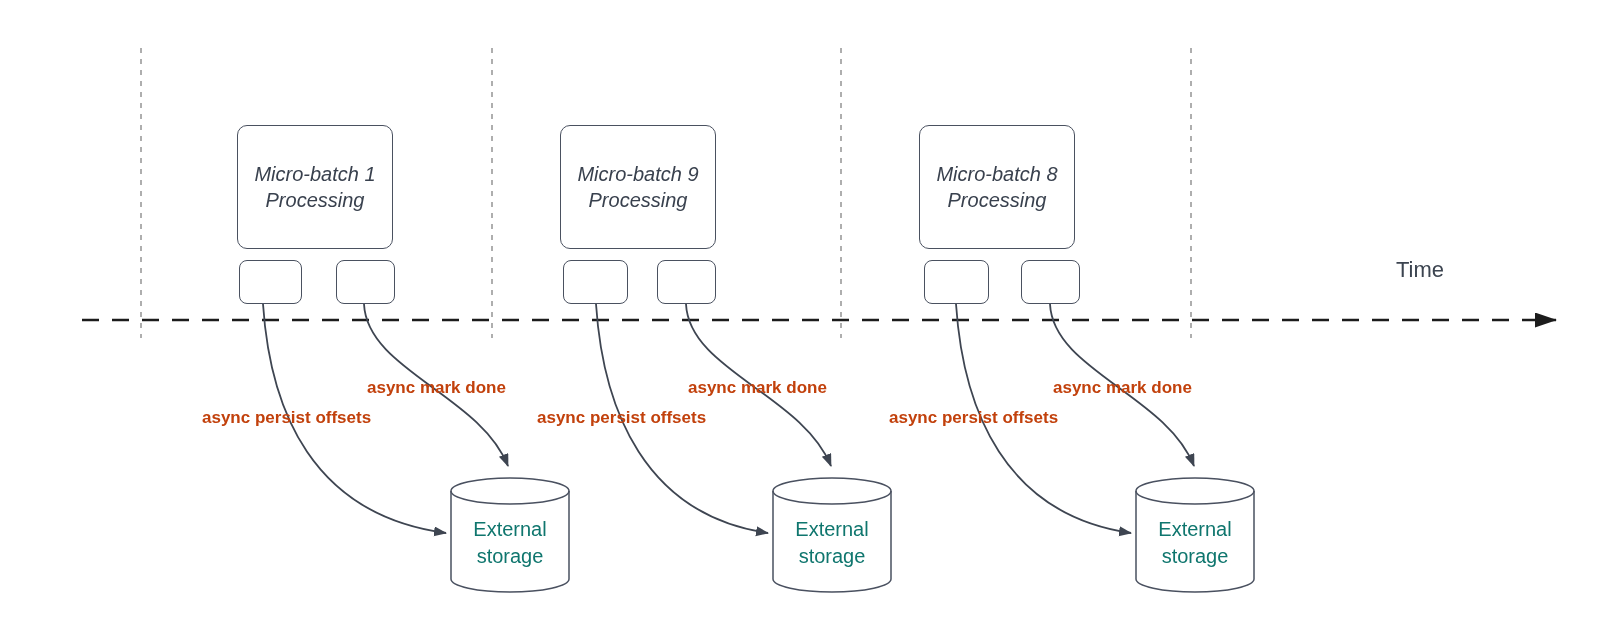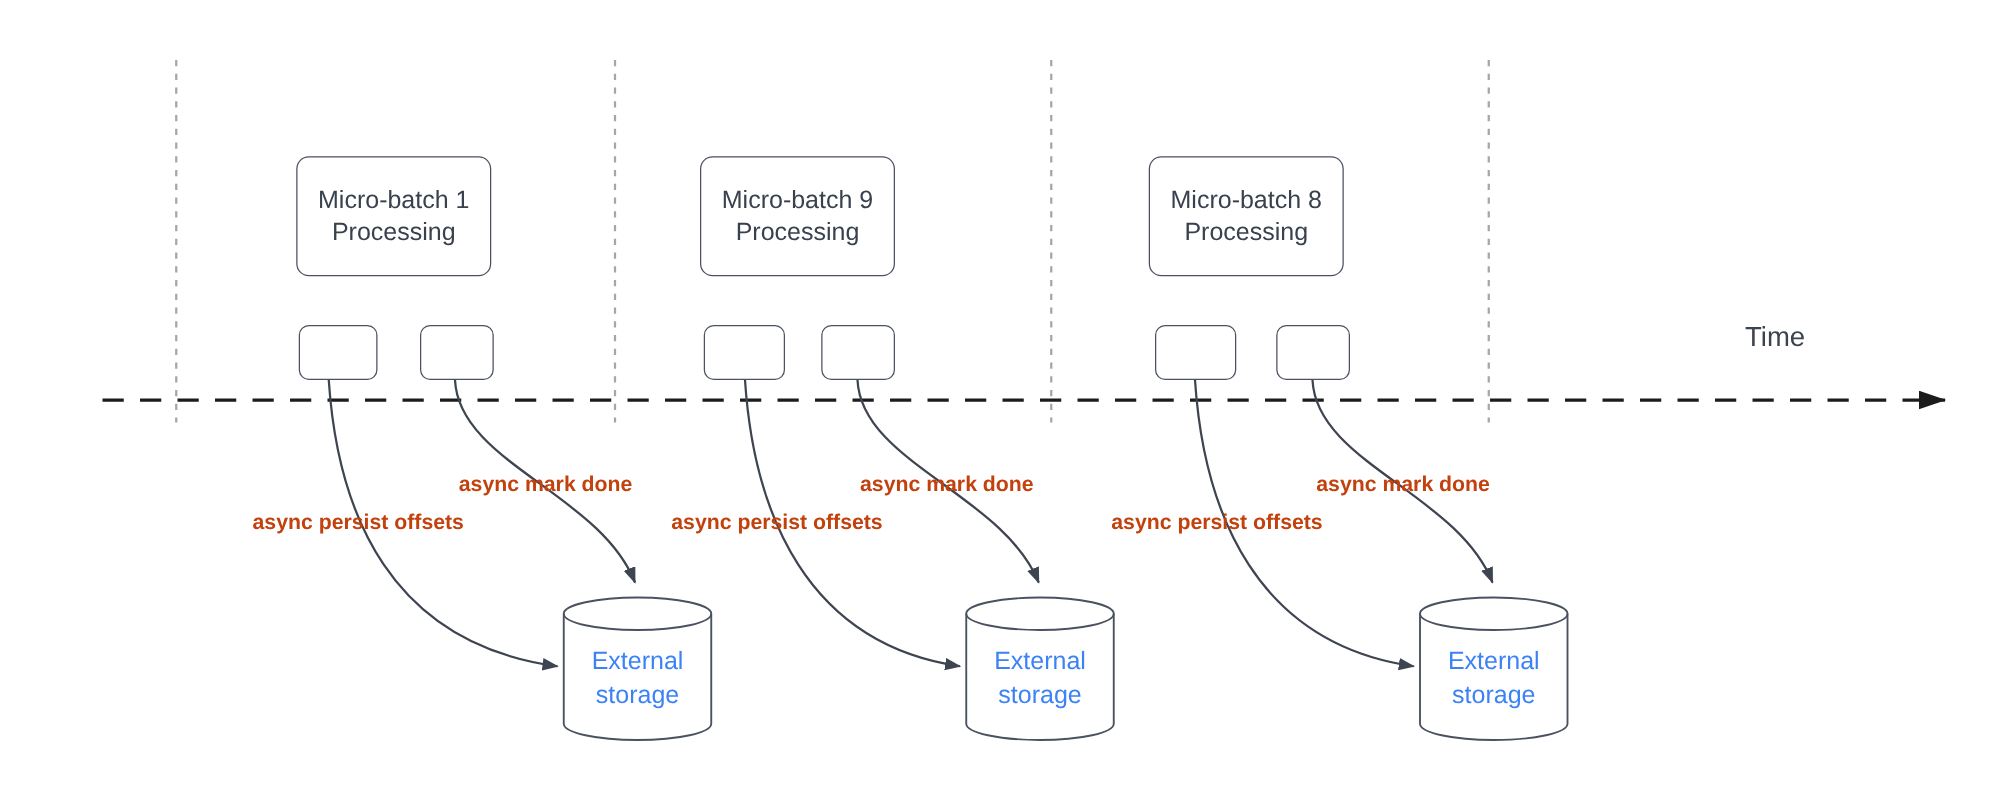--- a/index.html
+++ b/index.html
@@ -10,51 +10,52 @@
     background: #ffffff;
     font-family: "Liberation Sans", sans-serif;
     overflow: hidden;
   }
   #strokes { position: absolute; left: 0; top: 0; width: 1600px; height: 642px; }
 
   .proc-box {
     position: absolute;
     top: 125px;
     width: 156px;
-    height: 96px;
+    height: 124px;
     box-sizing: border-box;
     border: 1.5px solid #4a5160;
     border-radius: 10px;
     background: #ffffff;
     display: flex;
     align-items: center;
     justify-content: center;
     text-align: center;
     font-size: 20px;
     line-height: 26px;
     color: #39414e;
     white-space: pre-line;
+    font-style: italic;
   }
   .small-box {
     position: absolute;
     top: 260px;
     height: 44px;
     box-sizing: border-box;
     border: 1.5px solid #4a5160;
     border-radius: 8px;
     background: #ffffff;
   }
   .cyl-label {
     position: absolute;
     top: 516px;
     width: 118px;
     text-align: center;
     font-size: 20px;
     line-height: 27px;
-    color: #3b82f6;
+    color: #0f766e;
     white-space: pre-line;
   }
   .annot {
     position: absolute;
     font-size: 17px;
     font-weight: bold;
     color: #c2410c;
     white-space: nowrap;
   }
   .annot.persist { top: 408px; }

